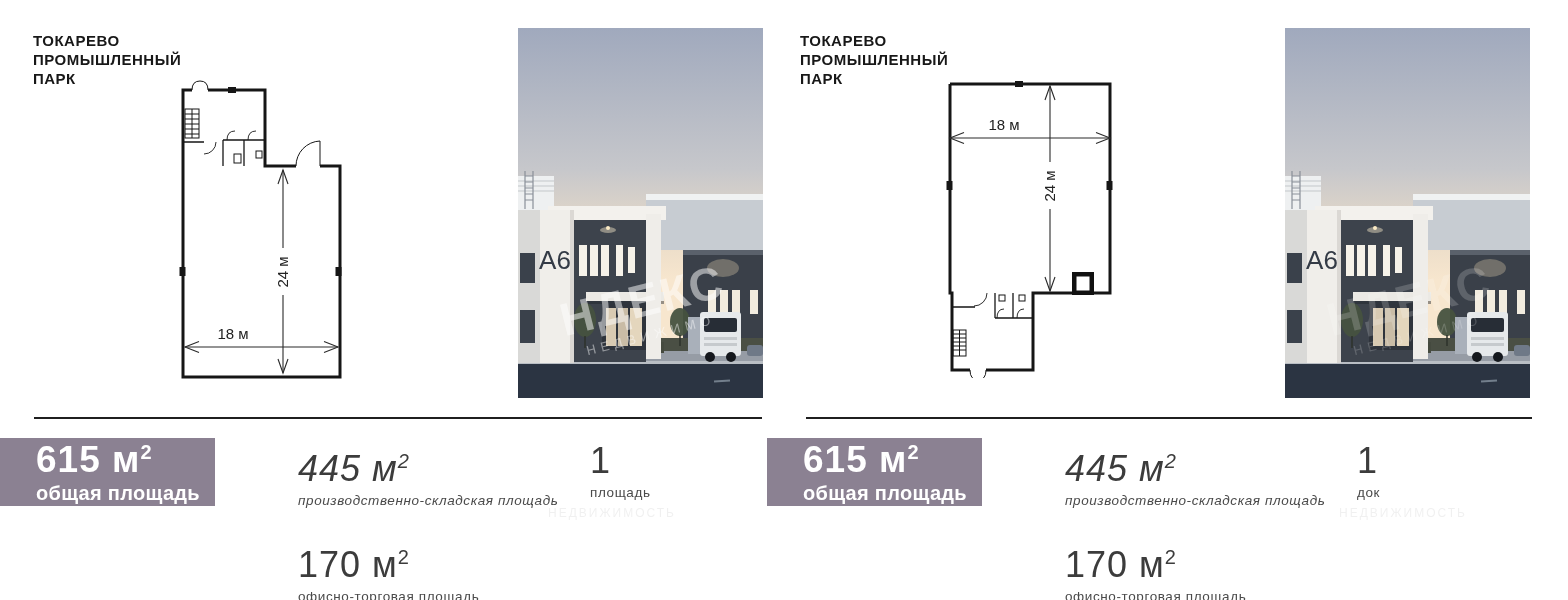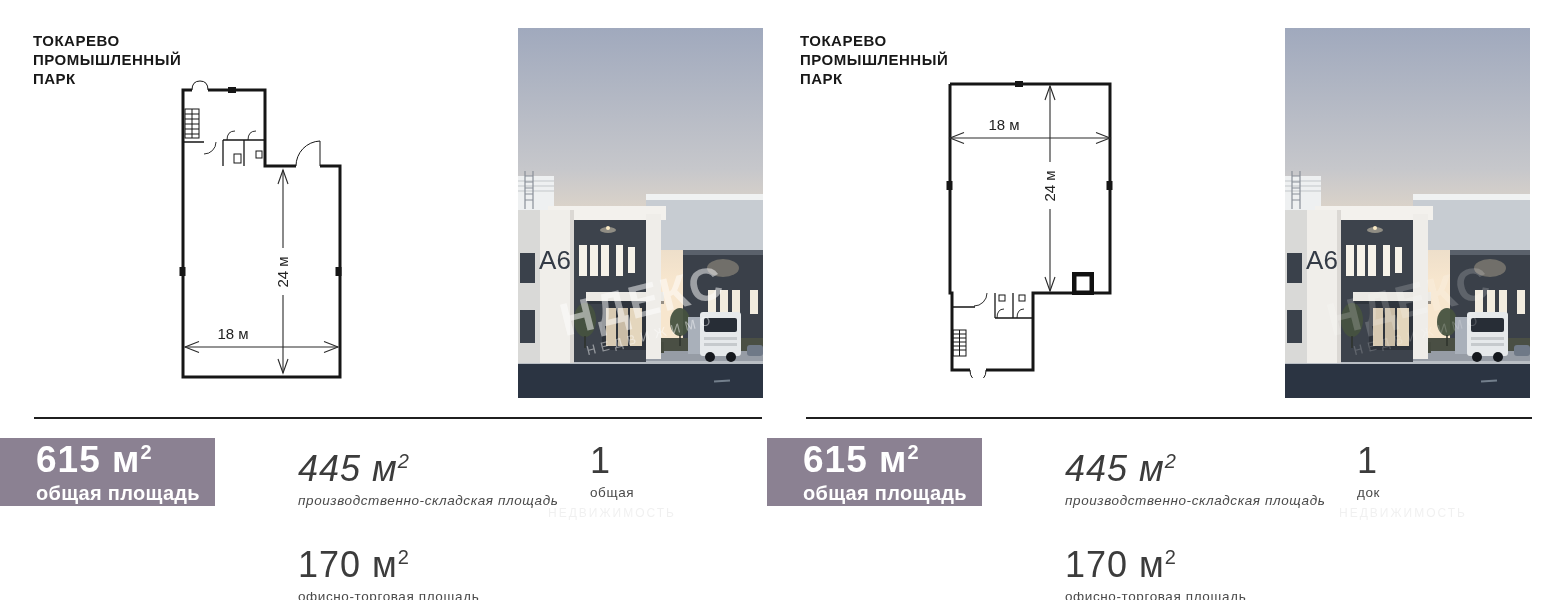--- a/index.html
+++ b/index.html
@@ -166,21 +166,21 @@
 
     <div class="stat s-wh">
       <div class="num">
         <span>445</span>&nbsp;<span>м</span><sup>2</sup>
       </div>
       <div class="lbl">производственно-складская площадь</div>
     </div>
 
     <div class="stat s-count">
       <div class="num">1</div>
-      <div class="lbl">общая</div>
+      <div class="lbl">площадь</div>
     </div>
 
     <div class="stat s-off">
       <div class="num">
         <span>170</span>&nbsp;<span>м</span><sup>2</sup>
       </div>
       <div class="lbl">офисно-торговая площадь</div>
     </div>
 
     <div class="faint-wm">НЕДВИЖИМОСТЬ</div>

